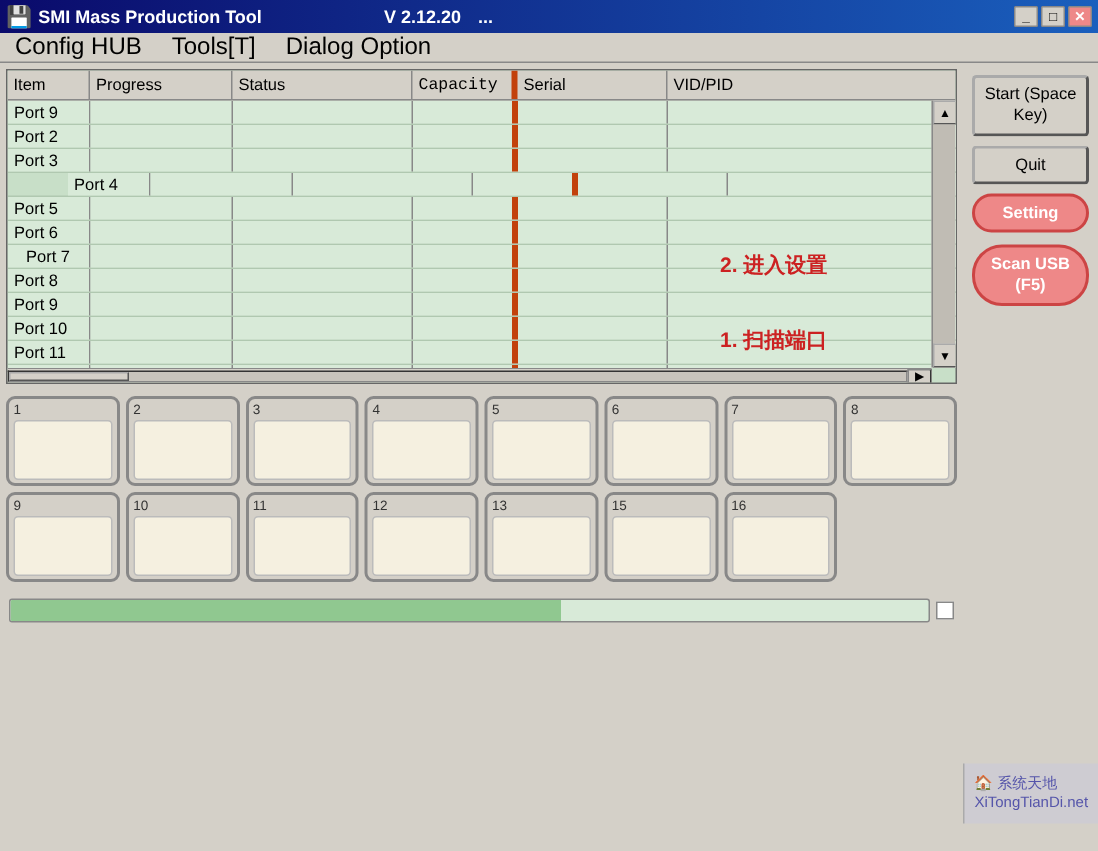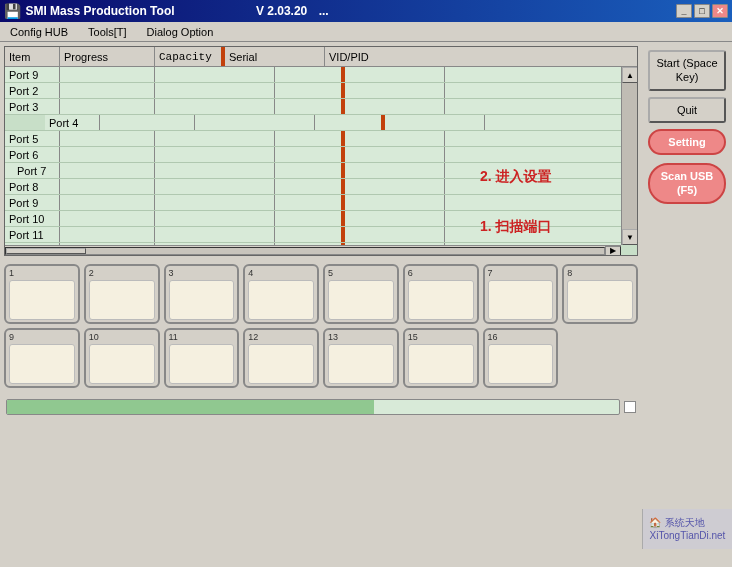--- a/index.html
+++ b/index.html
@@ -42,21 +42,21 @@
       height: 20px;
       display: flex;
       align-items: center;
       padding: 0 4px;
       border-bottom: 1px solid #888;
       gap: 8px;
     }
     .menu-item {
       padding: 2px 6px;
       cursor: pointer;
-      font-size: 11px;
+      font-size: 16px;
       color: black;
     }
 
     
     #main-layout {
       display: flex;
       height: calc(567px - 22px - 20px);
     }
 
     
@@ -303,21 +303,21 @@
 </head>
 <body>
 
 <div id="wrapper" style="position:relative; width:732px; height:567px; overflow:hidden;">
 
   <div id="title-bar">
     <div id="title-text">
       <span id="title-icon">💾</span>
       <span>SMI Mass Production Tool</span>
       &nbsp;&nbsp;&nbsp;&nbsp;&nbsp;&nbsp;&nbsp;&nbsp;&nbsp;&nbsp;&nbsp;&nbsp;&nbsp;&nbsp;&nbsp;&nbsp;&nbsp;&nbsp;&nbsp;&nbsp;&nbsp;&nbsp;
-      <span>V 2.03.20</span>
+      <span>V 2.12.20</span>
       &nbsp;
       <span>...</span>
     </div>
     <div id="window-controls">
       <div class="win-btn">_</div>
       <div class="win-btn">□</div>
       <div class="win-btn" style="background:#e88; color:white;">✕</div>
     </div>
   </div>
 
@@ -328,20 +328,21 @@
   </div>
 
   <div id="main-layout">
 
     <div id="left-area">
 
       <div id="table-container">
         <div id="table-header">
           <div class="col-item">Item</div>
           <div class="col-progress">Progress</div>
+          <div class="col-status">Status</div>
           <div class="col-capacity">Capacity</div>
           <div class="col-serial">Serial</div>
           <div class="col-vidpid">VID/PID</div>
         </div>
         <div id="table-body">
 
         <div class="table-row">
       <div class="col-item" style="background:#d8ead8;">Port 9</div>
       <div class="col-progress" style="background:#d8ead8;"></div>
       <div class="col-status" style="background:#d8ead8;"></div>

